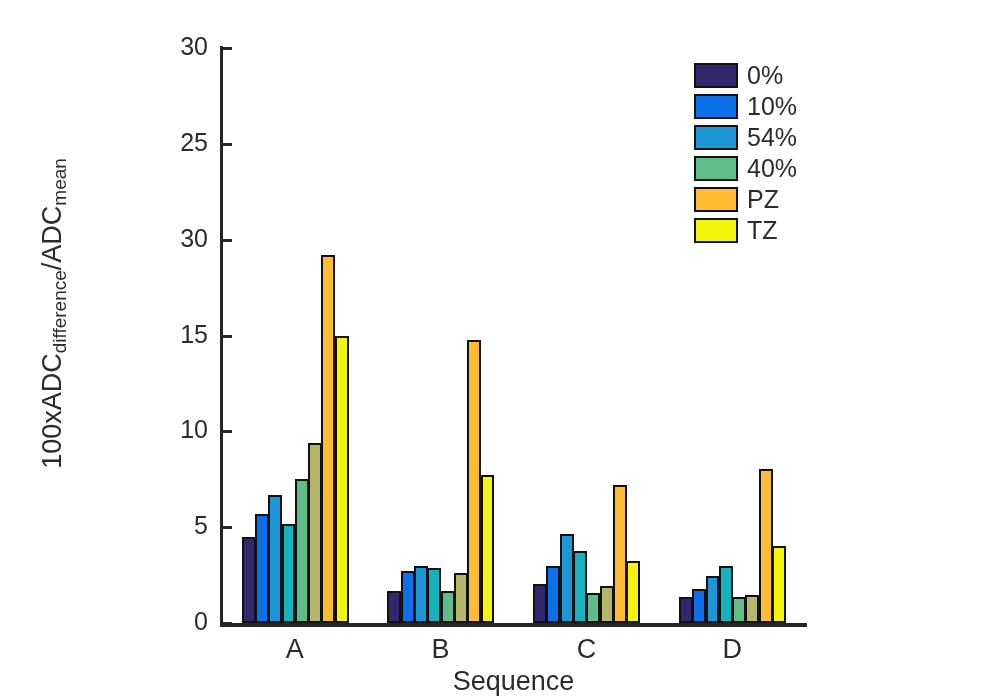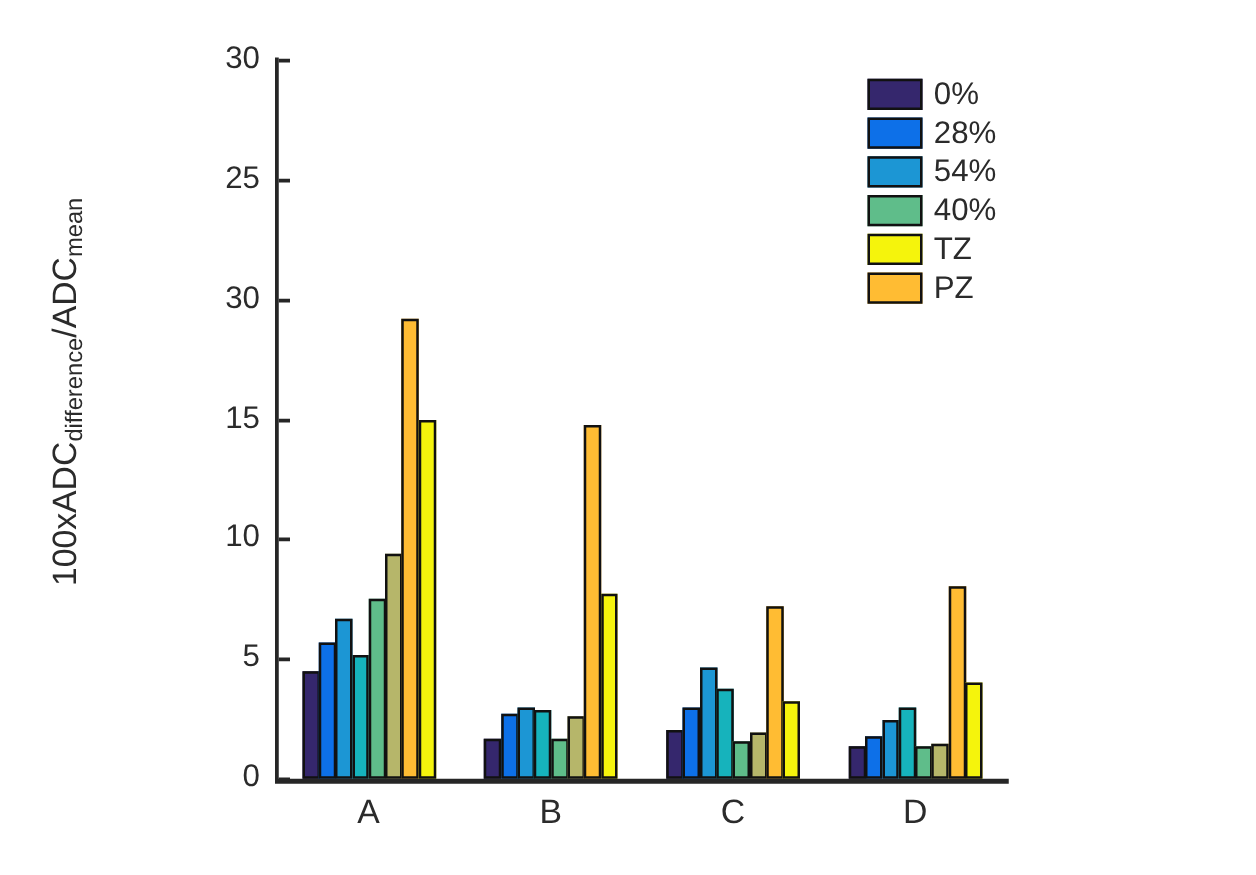--- a/index.html
+++ b/index.html
@@ -203,45 +203,46 @@
       <div class="bar" style="left: 550.024px; width: 13.8997px; height: 76.6667px; background: rgb(245, 244, 12);"></div>
     </div>
 
   <div id="group-labels">
       <div class="group-label" style="left: 254.875px;">A</div>
       <div class="group-label" style="left: 400.625px;">B</div>
       <div class="group-label" style="left: 546.375px;">C</div>
       <div class="group-label" style="left: 692.125px;">D</div>
     </div>
 
+  <div id="x-axis-title">Sequence</div>
 
   <div id="y-axis-title">
     <span>100xADC</span><sub>difference</sub><span>/ADC</span><sub>mean</sub>
   </div>
 
   <div id="legend">
       <div class="legend-row">
         <div class="legend-swatch" style="background: rgb(53, 39, 109);"></div>
         <div class="legend-text">0%</div>
       </div>
       <div class="legend-row">
         <div class="legend-swatch" style="background: rgb(13, 112, 232);"></div>
-        <div class="legend-text">28%</div>
+        <div class="legend-text">10%</div>
       </div>
       <div class="legend-row">
         <div class="legend-swatch" style="background: rgb(28, 150, 212);"></div>
         <div class="legend-text">54%</div>
       </div>
       <div class="legend-row">
         <div class="legend-swatch" style="background: rgb(95, 189, 138);"></div>
         <div class="legend-text">40%</div>
       </div>
       <div class="legend-row">
+        <div class="legend-swatch" style="background: rgb(255, 188, 51);"></div>
+        <div class="legend-text">PZ</div>
+      </div>
+      <div class="legend-row">
         <div class="legend-swatch" style="background: rgb(245, 244, 12);"></div>
         <div class="legend-text">TZ</div>
       </div>
-      <div class="legend-row">
-        <div class="legend-swatch" style="background: rgb(255, 188, 51);"></div>
-        <div class="legend-text">PZ</div>
-      </div>
     </div>
 
 </div>
 
 </body></html>

